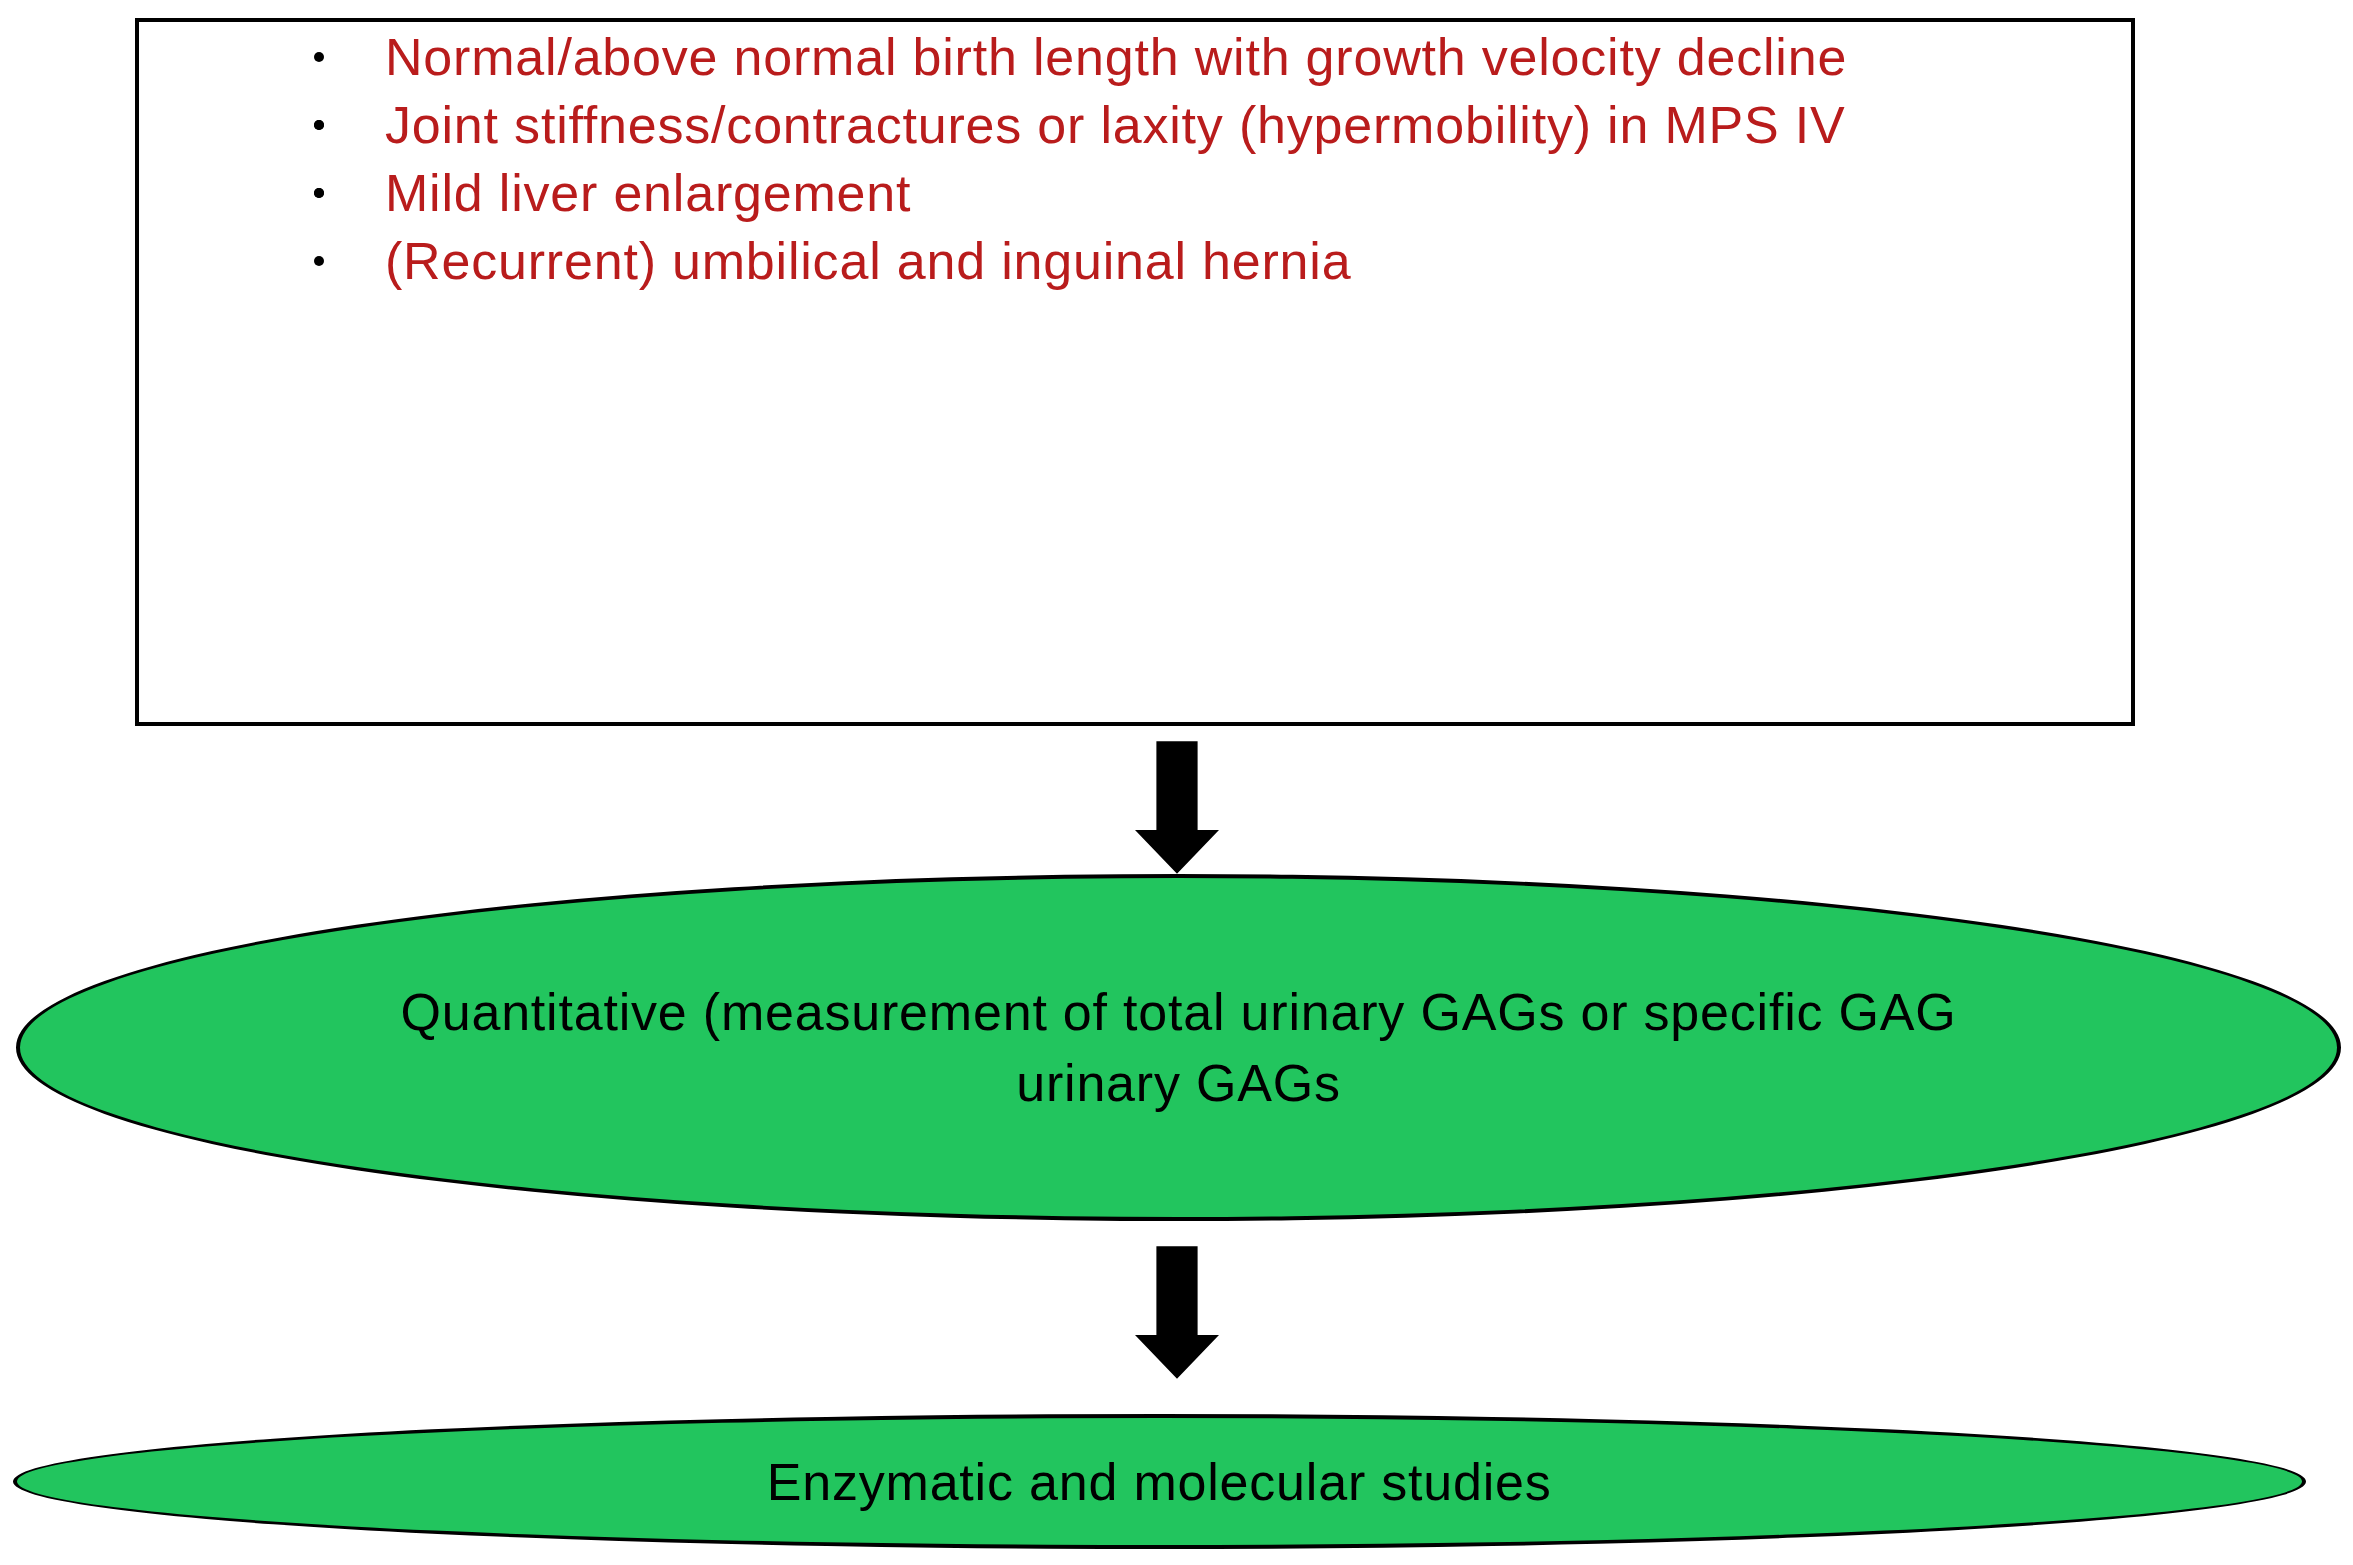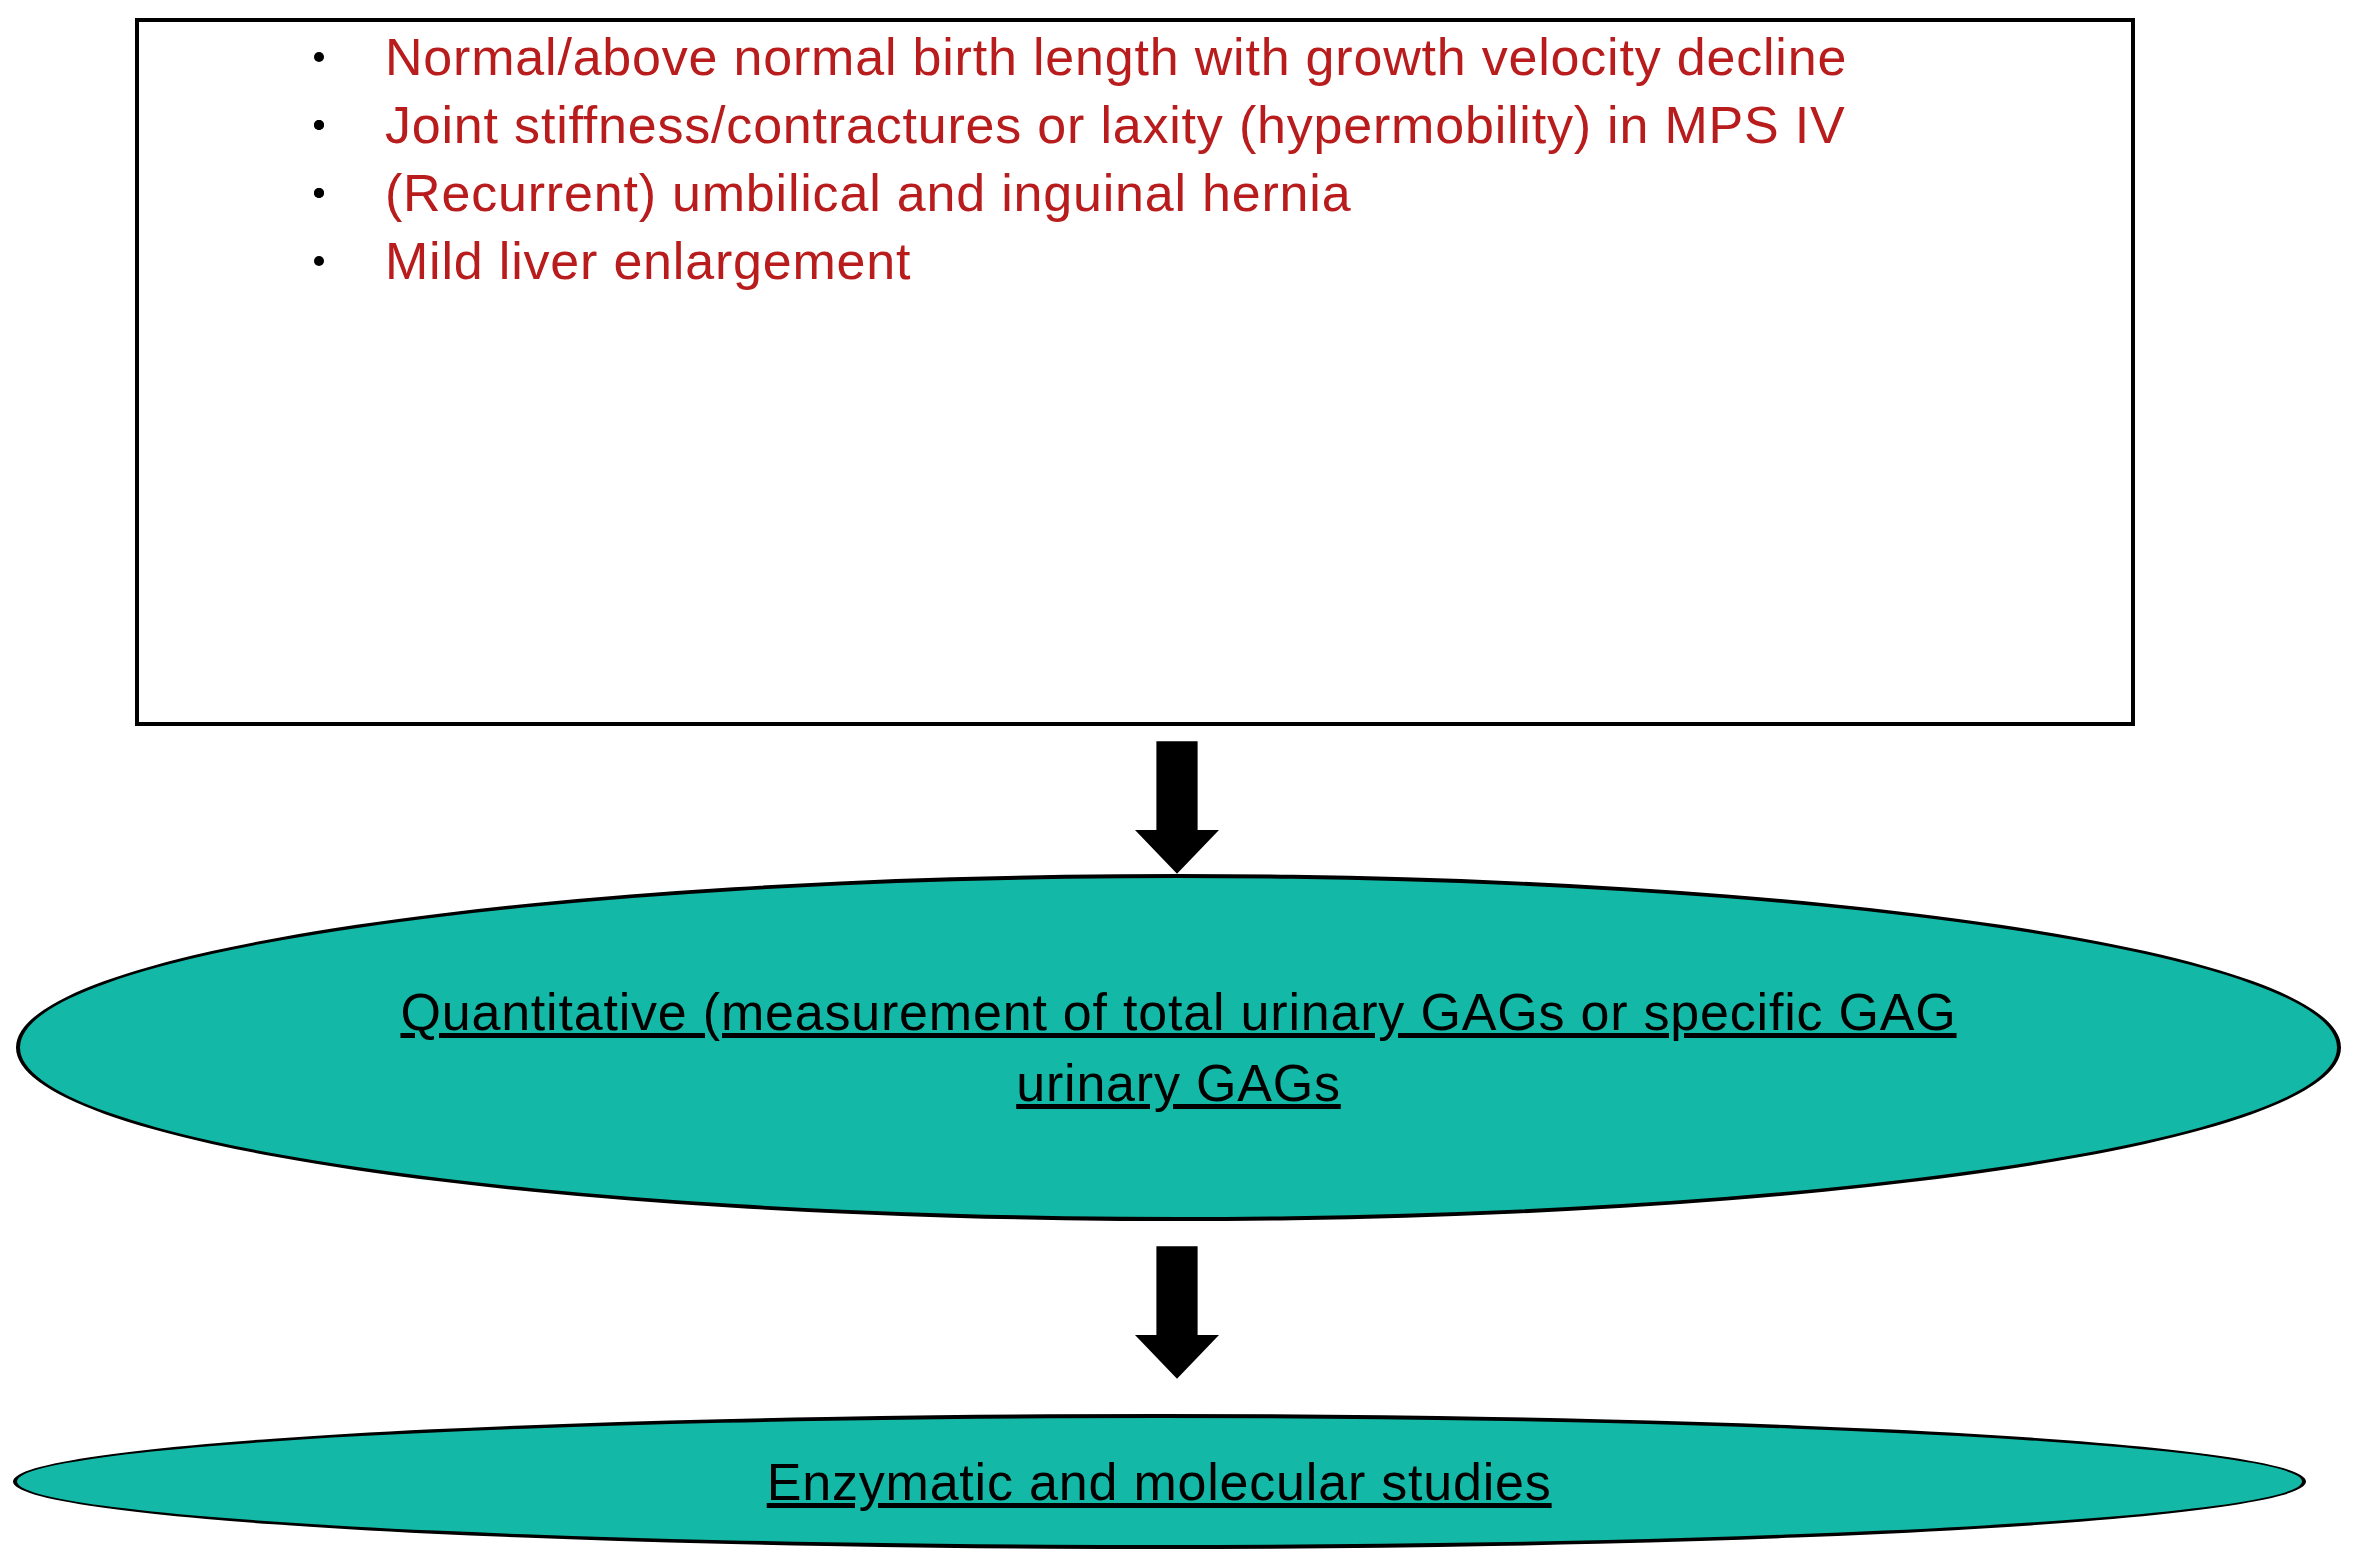--- a/index.html
+++ b/index.html
@@ -54,26 +54,25 @@
     width: 84px;
     height: 133px;
   }
   .down-arrow.arrow-1 { left: 1135px; top: 741px; }
   .down-arrow.arrow-2 { left: 1135px; top: 1246px; height: 133px; }
   .ellipse {
     position: absolute;
     box-sizing: border-box;
     border: 4px solid #000000;
     border-radius: 50%;
-    background: #14b8a6;
+    background: #22c55e;
     display: flex;
     align-items: center;
     justify-content: center;
     text-align: center;
-    text-decoration: underline;
   }
   .ellipse-1 {
     left: 16px;
     top: 874px;
     width: 2325px;
     height: 347px;
   }
   .ellipse-2 {
     left: 12.7px;
     top: 1414px;
@@ -107,25 +106,25 @@
       </li>
       <li>
         <span class="bullet-dot"></span>
         <span>Joint stiffness/contractures or laxity (hypermobility) in MPS IV</span>
       </li>
       <li>
         <span class="bullet-dot"></span>
       </li>
       <li>
         <span class="bullet-dot"></span>
-        <span>(Recurrent) umbilical and inguinal hernia</span>
+        <span>Mild liver enlargement</span>
       </li>
       <li>
         <span class="bullet-dot"></span>
-        <span>Mild liver enlargement</span>
+        <span>(Recurrent) umbilical and inguinal hernia</span>
       </li>
     </ul>
   </div>
 
   <svg class="down-arrow arrow-1" viewBox="0 0 106 167" xmlns="http://www.w3.org/2000/svg" aria-hidden="true">
     <path d="M27 0 L79 0 L79 112 L106 112 L53 167 L0 112 L27 112 Z" fill="#000000"></path>
   </svg>
 
   <div class="ellipse ellipse-1">
     <div class="ellipse-text">

